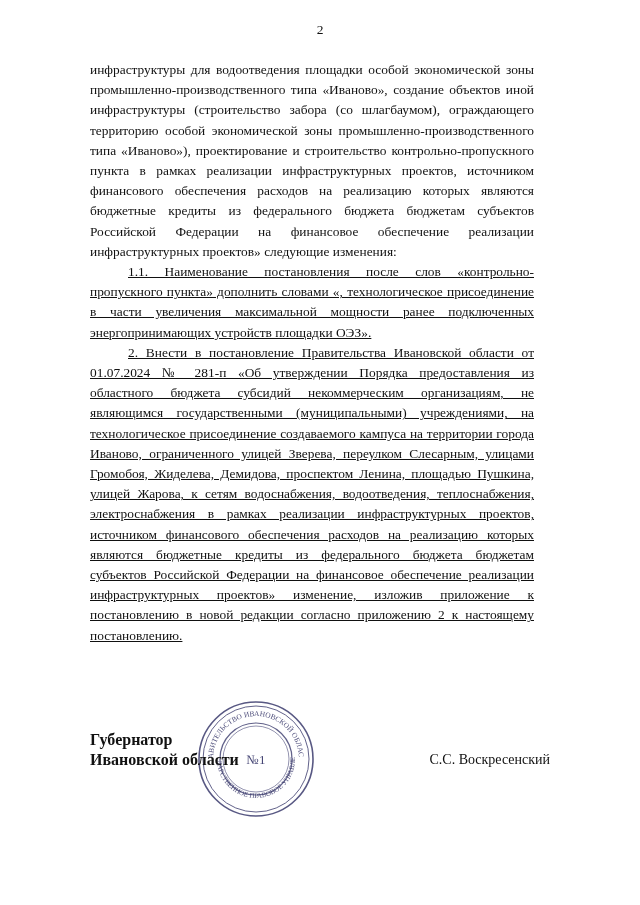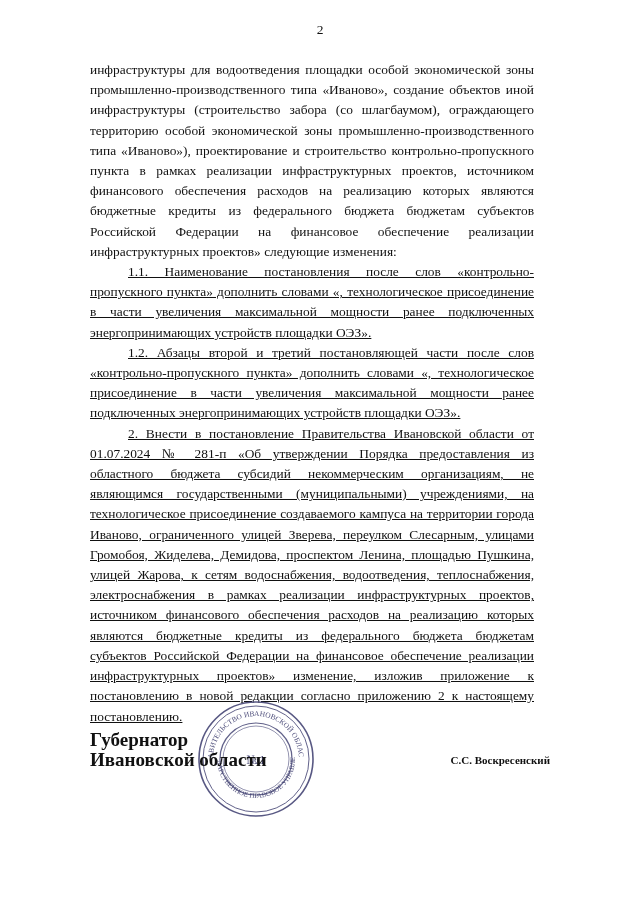--- a/index.html
+++ b/index.html
@@ -55,30 +55,30 @@
     position: absolute;
     left: 90px;
     top: 730px;
     width: 460px;
     height: 70px;
   }
   .sig-left {
     position: absolute;
     left: 0;
     top: 0;
-    font-size: 19px;
+    font-size: 16px;
     font-weight: bold;
     line-height: 20px;
   }
   .sig-right {
     position: absolute;
     right: 0;
     top: 20px;
-    font-size: 11px;
-    font-weight: bold;
+    font-size: 14px;
+    font-weight: normal;
     line-height: 20px;
     white-space: nowrap;
   }
   
   .stamp {
     position: absolute;
     left: 197px;
     top: 700px;
     width: 118px;
     height: 118px;
@@ -94,21 +94,20 @@
 </head>
 <body>
 
 <div class="page">
 
   <div class="page-number">2</div>
 
   <div class="body-text">
     <p>инфраструктуры для водоотведения площадки особой экономической зоны промышленно-производственного типа «Иваново», создание объектов иной инфраструктуры (строительство забора (со шлагбаумом), ограждающего территорию особой экономической зоны промышленно-производственного типа «Иваново»), проектирование и строительство контрольно-пропускного пункта в рамках реализации инфраструктурных проектов, источником финансового обеспечения расходов на реализацию которых являются бюджетные кредиты из федерального бюджета бюджетам субъектов Российской Федерации на финансовое обеспечение реализации инфраструктурных проектов» следующие изменения:</p>
     <p class="indent">1.1. Наименование постановления после слов «контрольно-пропускного пункта» дополнить словами «, технологическое присоединение в части увеличения максимальной мощности ранее подключенных энергопринимающих устройств площадки ОЭЗ».</p>
-    <p class="indent">1.2. Абзацы второй и третий постановляющей части после слов «контрольно-пропускного пункта» дополнить словами «, технологическое присоединение в части увеличения максимальной мощности ранее подключенных энергопринимающих устройств площадки ОЭЗ».</p>
     <p class="indent">2. Внести в постановление Правительства Ивановской области от 01.07.2024 № 281-п «Об утверждении Порядка предоставления из областного бюджета субсидий некоммерческим организациям, не являющимся государственными (муниципальными) учреждениями, на технологическое присоединение создаваемого кампуса на территории города Иваново, ограниченного улицей Зверева, переулком Слесарным, улицами Громобоя, Жиделева, Демидова, проспектом Ленина, площадью Пушкина, улицей Жарова, к сетям водоснабжения, водоотведения, теплоснабжения, электроснабжения в рамках реализации инфраструктурных проектов, источником финансового обеспечения расходов на реализацию которых являются бюджетные кредиты из федерального бюджета бюджетам субъектов Российской Федерации на финансовое обеспечение реализации инфраструктурных проектов» изменение, изложив приложение к постановлению в новой редакции согласно приложению 2 к настоящему постановлению.</p>
   </div>
 
   <div class="stamp">
     <svg width="118" height="118" viewBox="0 0 118 118" xmlns="http://www.w3.org/2000/svg">
       <defs>
         <path id="arcTop" d="M 16,59 A 43,43 0 0 1 102,59"></path>
         <path id="arcBottom" d="M 20,59 A 39,39 0 0 0 98,59"></path>
       </defs>
       <circle cx="59" cy="59" r="57" fill="none" stroke="#3b3b6d" stroke-width="1.6" opacity="0.85"></circle>

